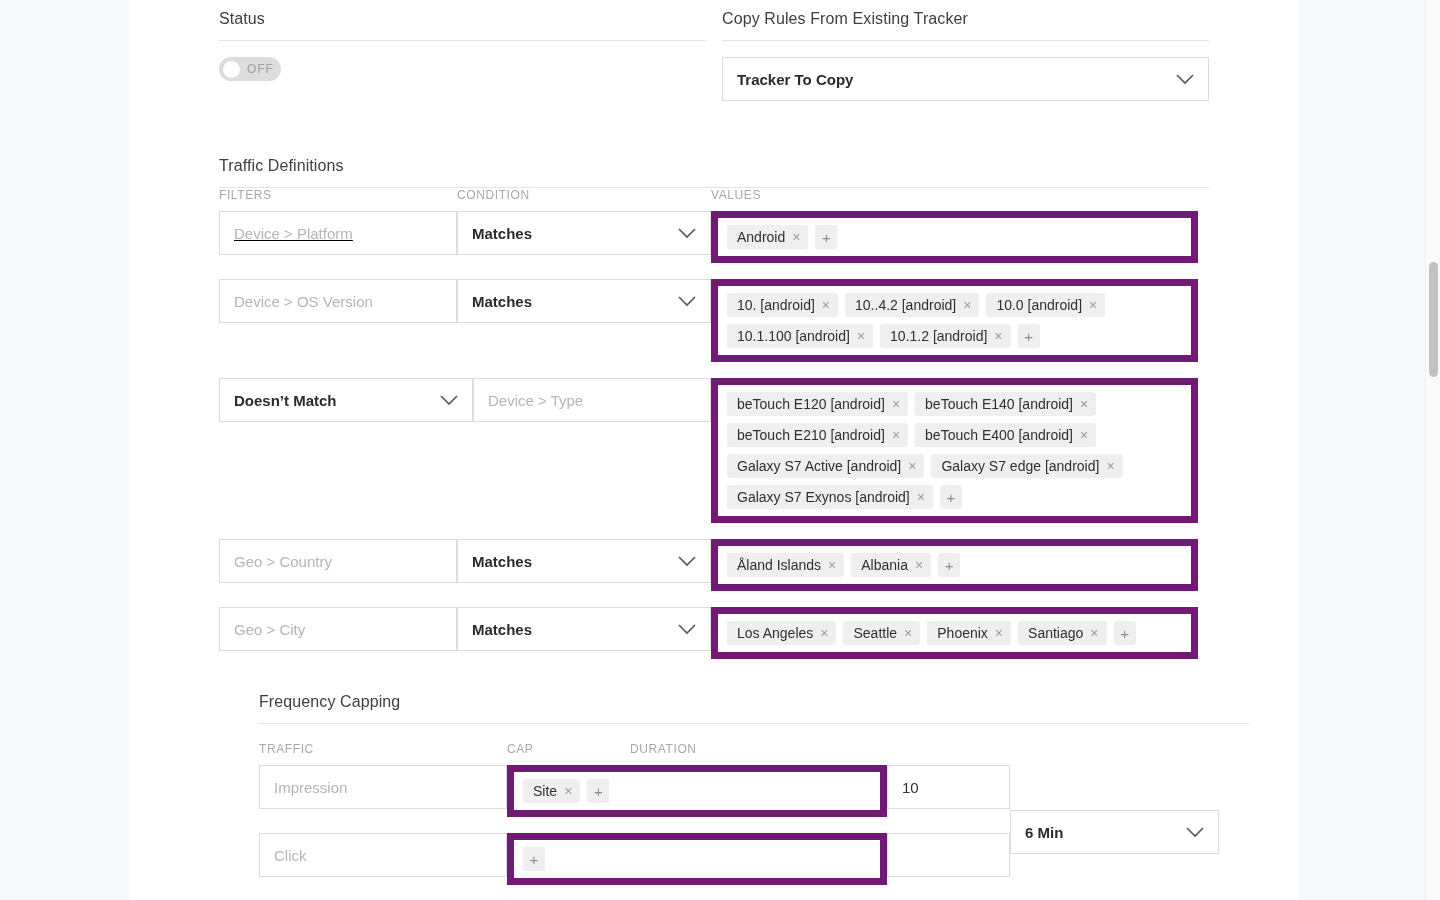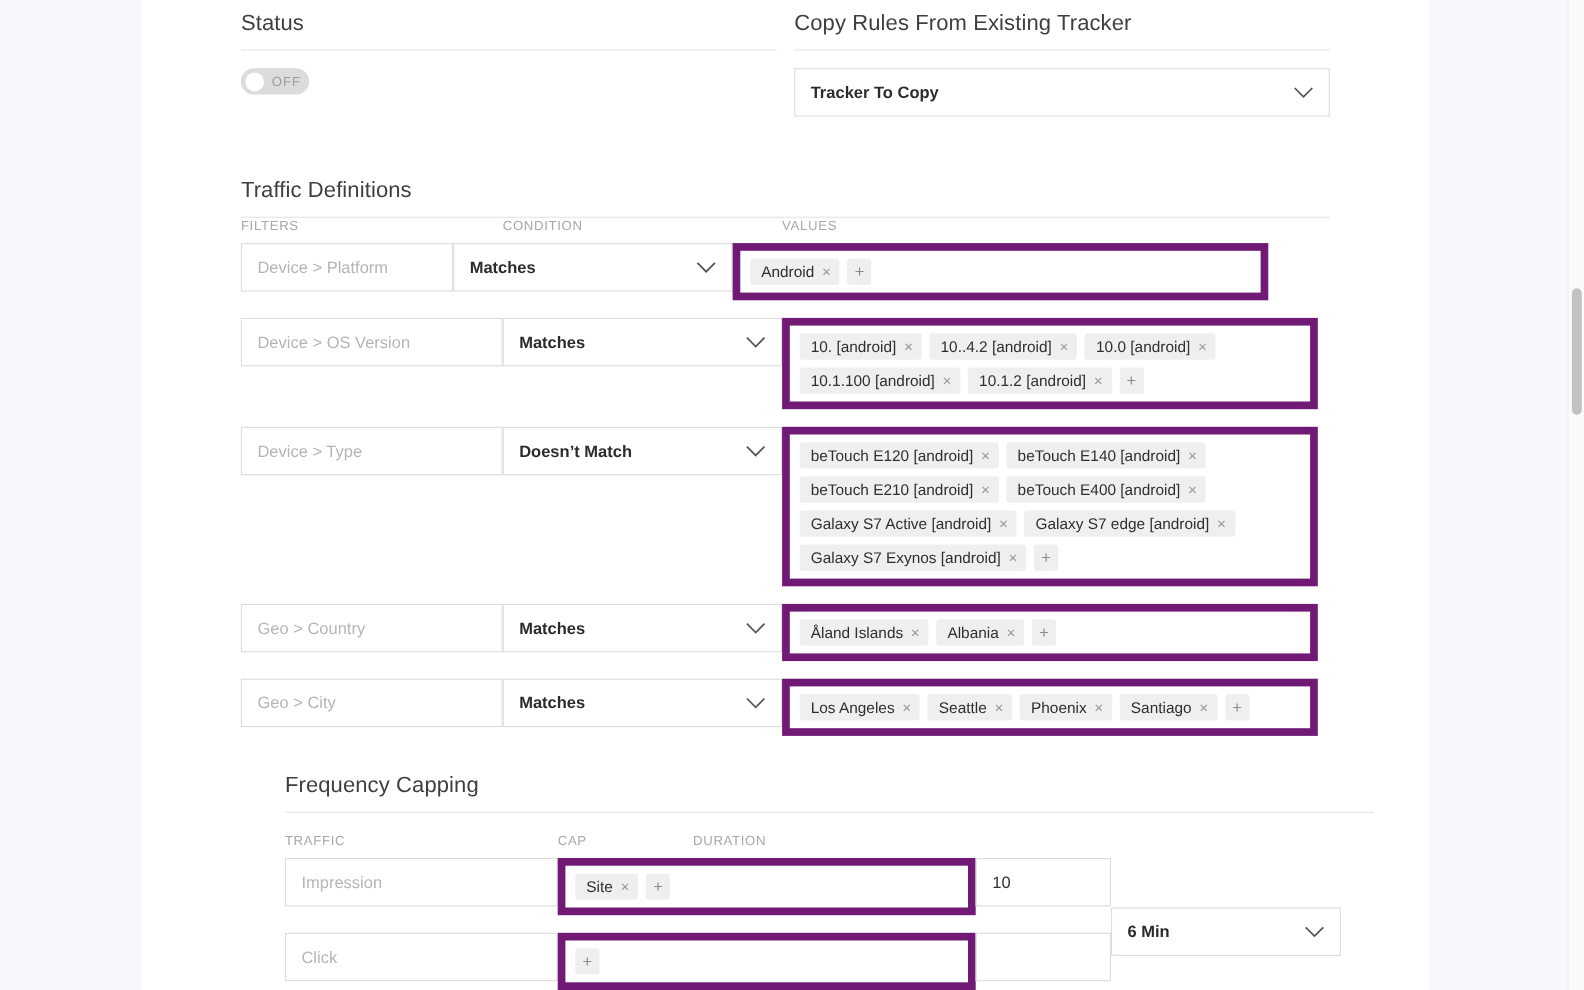--- a/index.html
+++ b/index.html
@@ -57,21 +57,21 @@
 
   
   .content {
     position: absolute;
     left: 90px;
     top: 0;
     width: 1000px;
   }
 
   .section-title {
-    font-size: 20px;
+    font-size: 16px;
     font-weight: 400;
     color: #3c4043;
     letter-spacing: 0.1px;
     padding-bottom: 12px;
   }
 
   .divider {
     height: 1px;
     background: #e4e4e4;
     width: 100%;
@@ -230,21 +230,21 @@
       <div class="divider" style="width:990px;"></div>
 
       <div style="display:flex; ">
         <div style="width:238px;" class="col-label">FILTERS</div>
         <div style="width:254px;" class="col-label">CONDITION</div>
         <div class="col-label">VALUES</div>
       </div>
 
       <div id="traffic-rows" style="margin-top:9px;">
           <div style="display: flex; margin-bottom: 16px; align-items: flex-start;">
-            <div style="width:193px;">
+            <div style="width:238px;text-decoration:underline;">
               <div class="field-box placeholder">
                 <span>Device &gt; Platform</span>
               </div>
             </div>
             <div style="width:254px;">
               <div class="select-box">
                 <span>Matches</span>
                 <span class="chev">
                   <svg width="18" height="11" viewBox="0 0 18 11">
                     <path d="M1 1 L9 9 L17 1" fill="none" stroke="#555" stroke-width="1.6"></path>
@@ -298,33 +298,33 @@
                 </span>
                 <span class="tag">
                   <span>10.1.2 [android]</span>
                   <span class="x">×</span>
                 </span>
                 <span class="add-btn">+</span>
               </div>
             </div>
           </div>
           <div style="display: flex; margin-bottom: 16px; align-items: flex-start;">
-            <div style="width:238px;">
-              <div class="field-box placeholder">
-                <span>Device &gt; Type</span>
-              </div>
-            </div>
             <div style="width:254px;">
               <div class="select-box">
                 <span>Doesn’t Match</span>
                 <span class="chev">
                   <svg width="18" height="11" viewBox="0 0 18 11">
                     <path d="M1 1 L9 9 L17 1" fill="none" stroke="#555" stroke-width="1.6"></path>
                   </svg>
                 </span>
+              </div>
+            </div>
+            <div style="width:238px;">
+              <div class="field-box placeholder">
+                <span>Device &gt; Type</span>
               </div>
             </div>
             <div style="width:487px;">
               <div class="values-box">
                 <span class="tag">
                   <span>beTouch E120 [android]</span>
                   <span class="x">×</span>
                 </span>
                 <span class="tag">
                   <span>beTouch E140 [android]</span>

